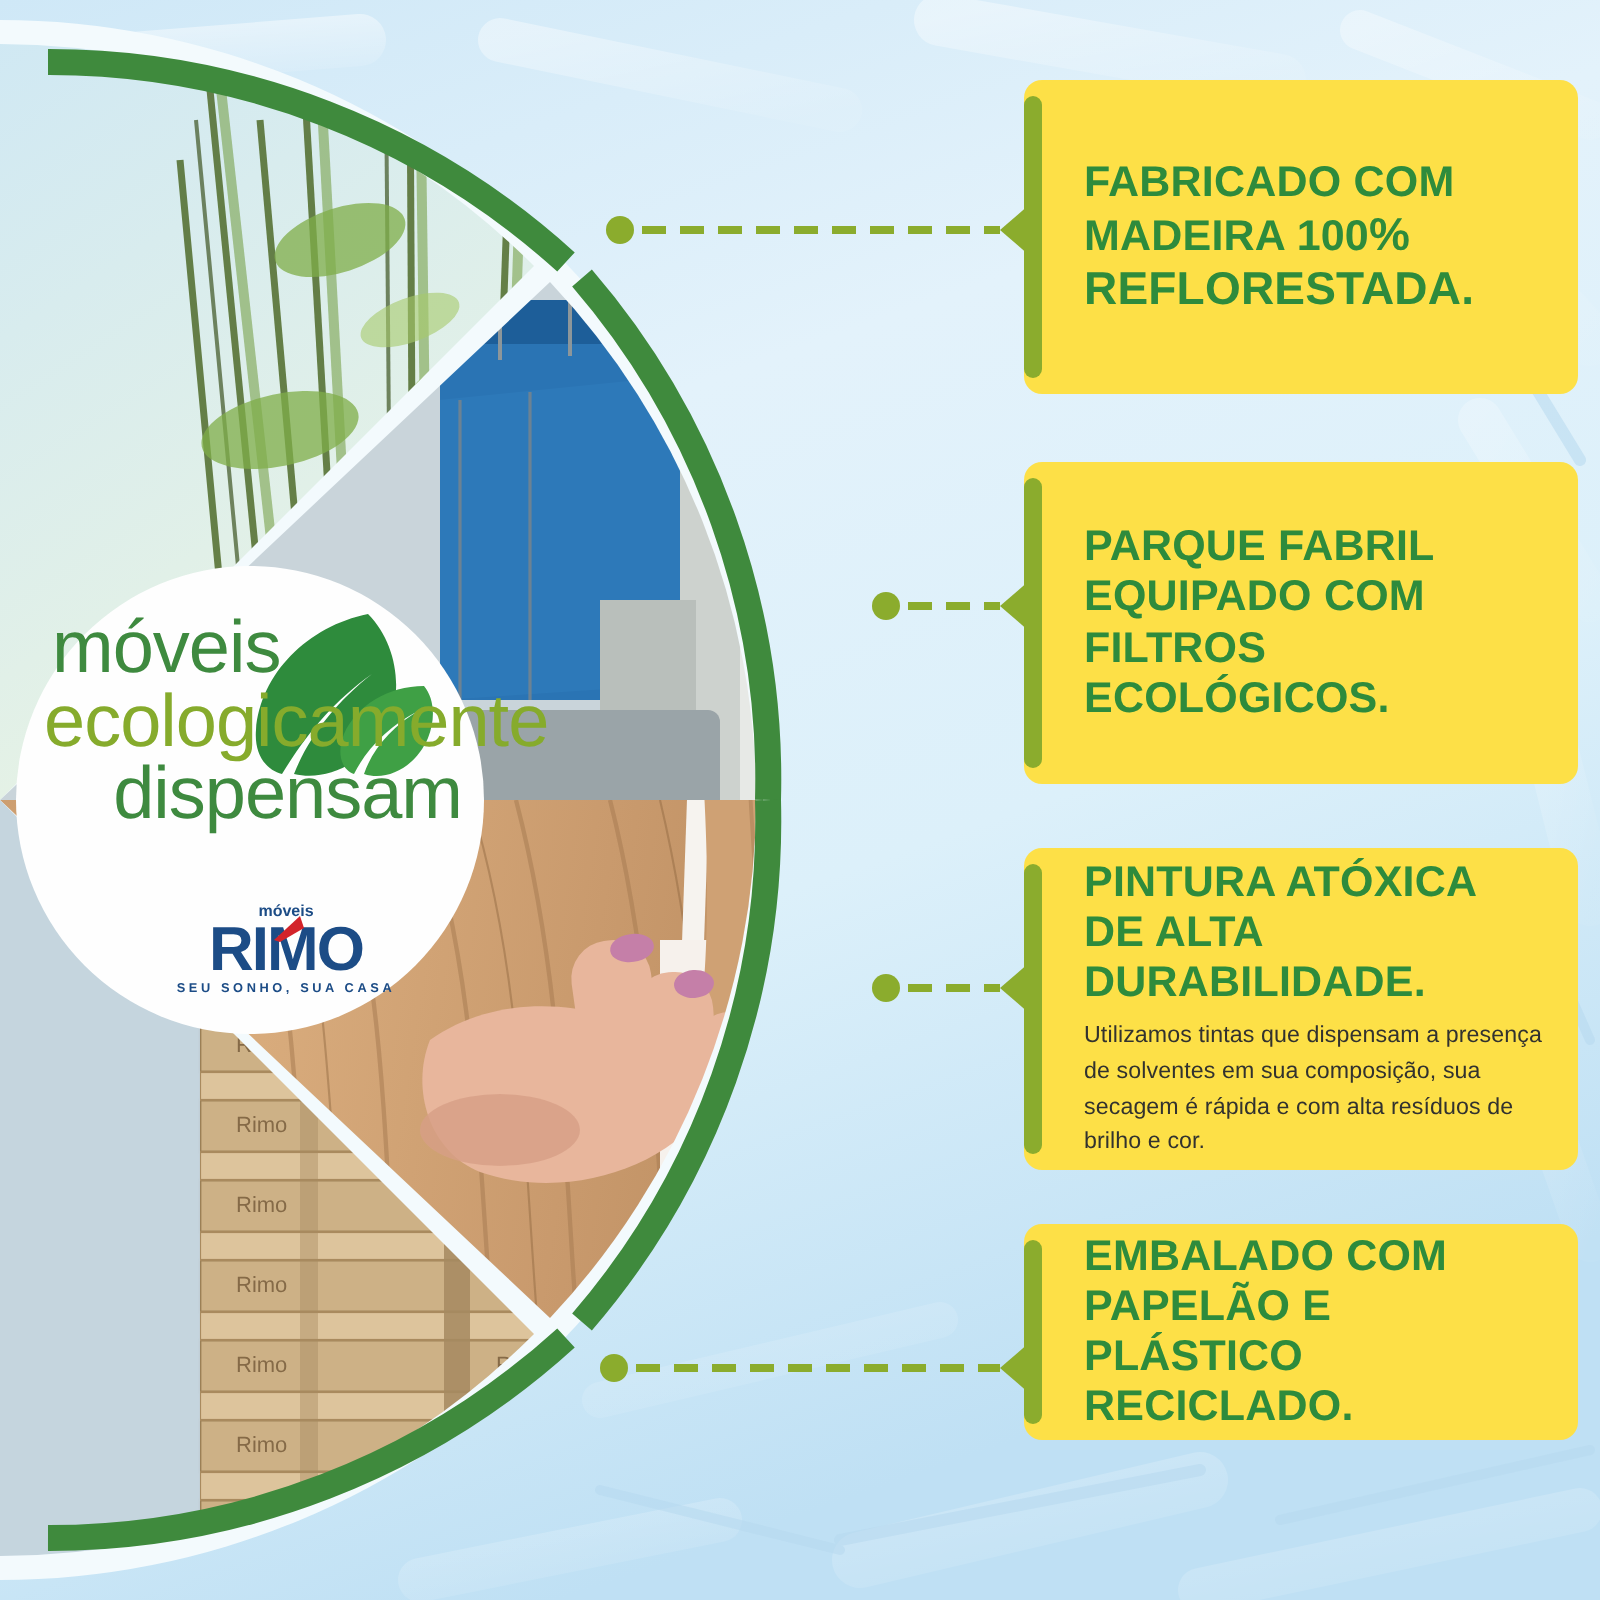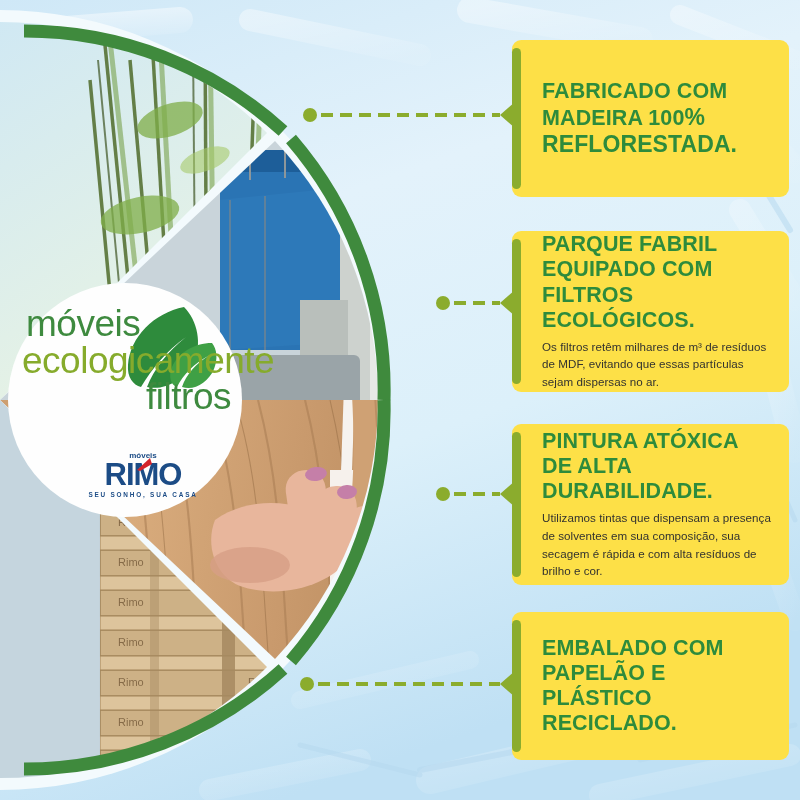--- a/index.html
+++ b/index.html
@@ -405,21 +405,21 @@
 <svg class="badge-leaves" style="position:absolute;left:116px;top:303px;width:104px;height:88px;z-index:6;" viewBox="0 0 104 88">
   <path d="M68 4 C38 10 14 34 12 62 C11 74 17 82 25 84 C36 66 50 48 70 34 C52 48 38 66 31 84
            C48 88 68 78 78 58 C86 42 82 18 68 4 Z" fill="#2e8b3c"></path>
   <path d="M96 40 C78 40 62 50 56 64 C52 74 55 82 61 84 C67 72 78 60 94 52
            C80 60 70 72 66 84 C78 88 92 80 98 66 C102 56 101 46 96 40 Z" fill="#3fa045"></path>
 </svg>
 
 <div class="badge-l1">
   <div class="badge-line bl1">móveis</div>
   <div class="badge-line bl2">ecologicamente</div>
-  <div class="badge-line bl3">filtros</div>
+  <div class="badge-line bl3">dispensam</div>
 </div>
 
 <div class="rimo">
   <div class="rimo-top">móveis</div>
   <div class="rimo-main">
     <span>RIMO</span>
     <svg style="position:absolute;left:30px;top:-1px;width:17px;height:13px;" viewBox="0 0 17 13">
       <polygon points="2,12 15,0 17,6 5,13" fill="#d3232a"></polygon>
     </svg>
   </div>
@@ -450,25 +450,24 @@
 <div class="card" style="left:512px; top:40px; width:277px; height:157px;">
   <span class="bar"></span>
   <h3>
     <span>FABRICADO COM MADEIRA </span><b>100</b><span class="pct">% REFLORESTADA.</span>
   </h3>
 </div>
 
 <div class="card" style="left:512px; top:231px; width:277px; height:161px;">
   <span class="bar"></span>
   <h3>PARQUE FABRIL EQUIPADO COM FILTROS ECOLÓGICOS.</h3>
-  <p>Os filtros retêm milhares de m³ de resíduos de MDF, evitando que essas partículas sejam dispersas no ar.</p>
 </div>
 
 <div class="card" style="left:512px; top:424px; width:277px; height:161px;">
   <span class="bar"></span>
   <h3>PINTURA ATÓXICA DE ALTA DURABILIDADE.</h3>
   <p>Utilizamos tintas que dispensam a presença de solventes em sua composição, sua secagem é rápida e com alta resíduos de brilho e cor.</p>
 </div>
 
-<div class="card" style="left:512px; top:612px; width:277px; height:148px;">
+<div class="card" style="left:512px; top:612px; width:277px; height:108px;">
   <span class="bar"></span>
   <h3>EMBALADO COM PAPELÃO E PLÁSTICO RECICLADO.</h3>
 </div>
 
 </body></html>

